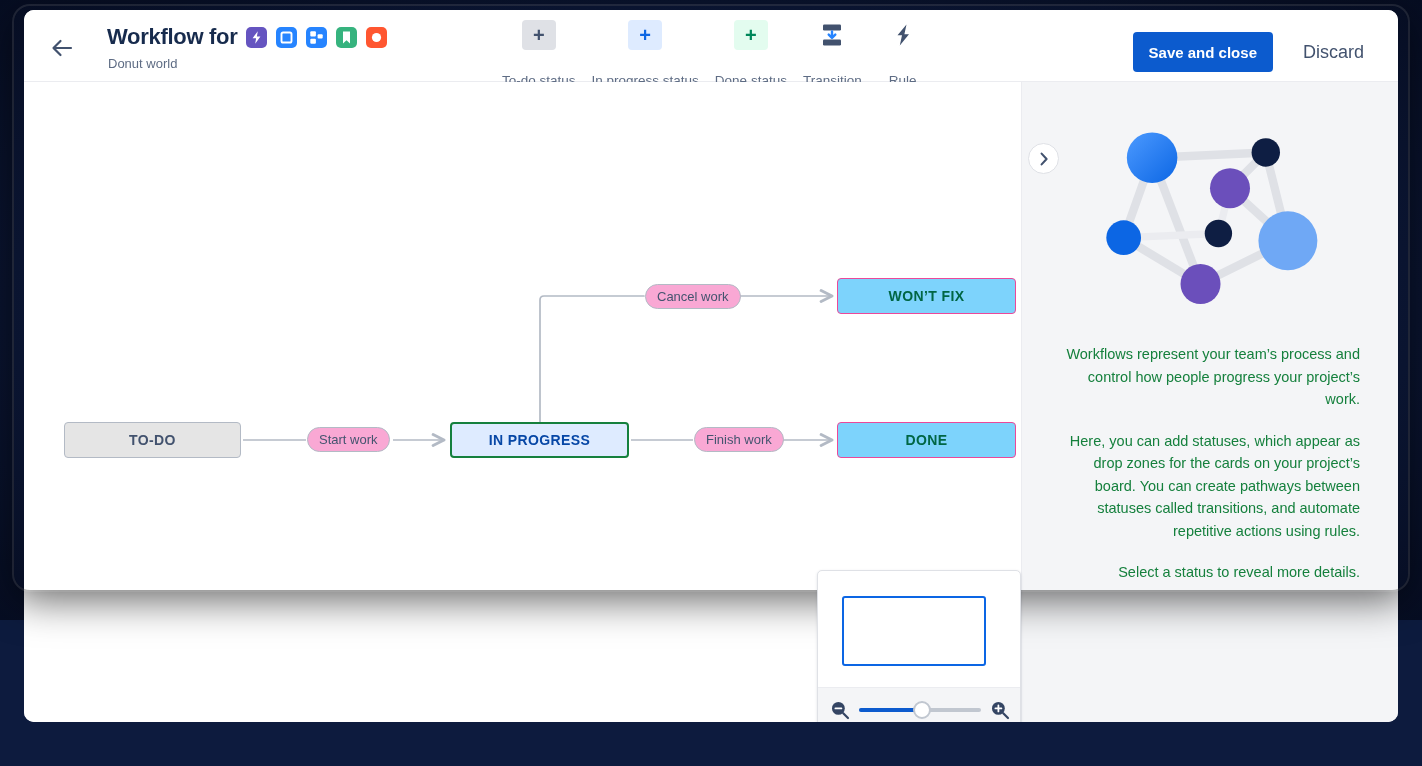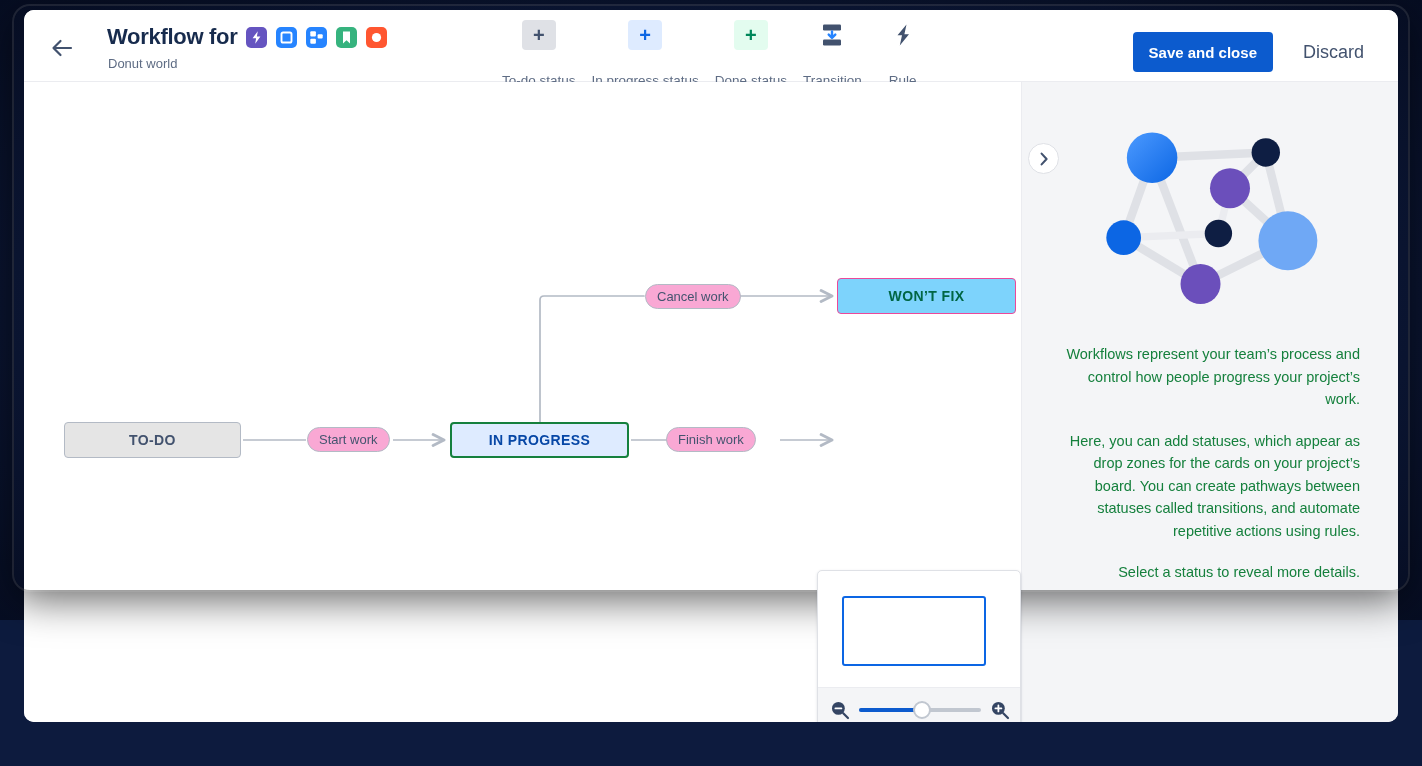--- a/index.html
+++ b/index.html
@@ -440,26 +440,29 @@
       </div>
 
       <div class="status-node inprogress" style="left:426px; top:340px; width:179px;">
         <span>IN PROGRESS</span>
       </div>
 
       <div class="status-node done" style="left:813px; top:196px; width:179px;">
         <span>WON’T FIX</span>
       </div>
 
+      <div class="status-node done" style="left:813px; top:340px; width:179px;">
+        <span>DONE</span>
+      </div>
 
       <div class="edge-label" style="left:283px; top:345px;">
         <span>Start work</span>
       </div>
 
-      <div class="edge-label" style="left:642px; top:345px;">
+      <div class="edge-label" style="left:670px; top:345px;">
         <span>Finish work</span>
       </div>
 
       <div class="edge-label" style="left:621px; top:202px;">
         <span>Cancel work</span>
       </div>
     </div>
 
     <div id="panel-toggle">
       <svg width="10" height="14" viewBox="0 0 10 14">

